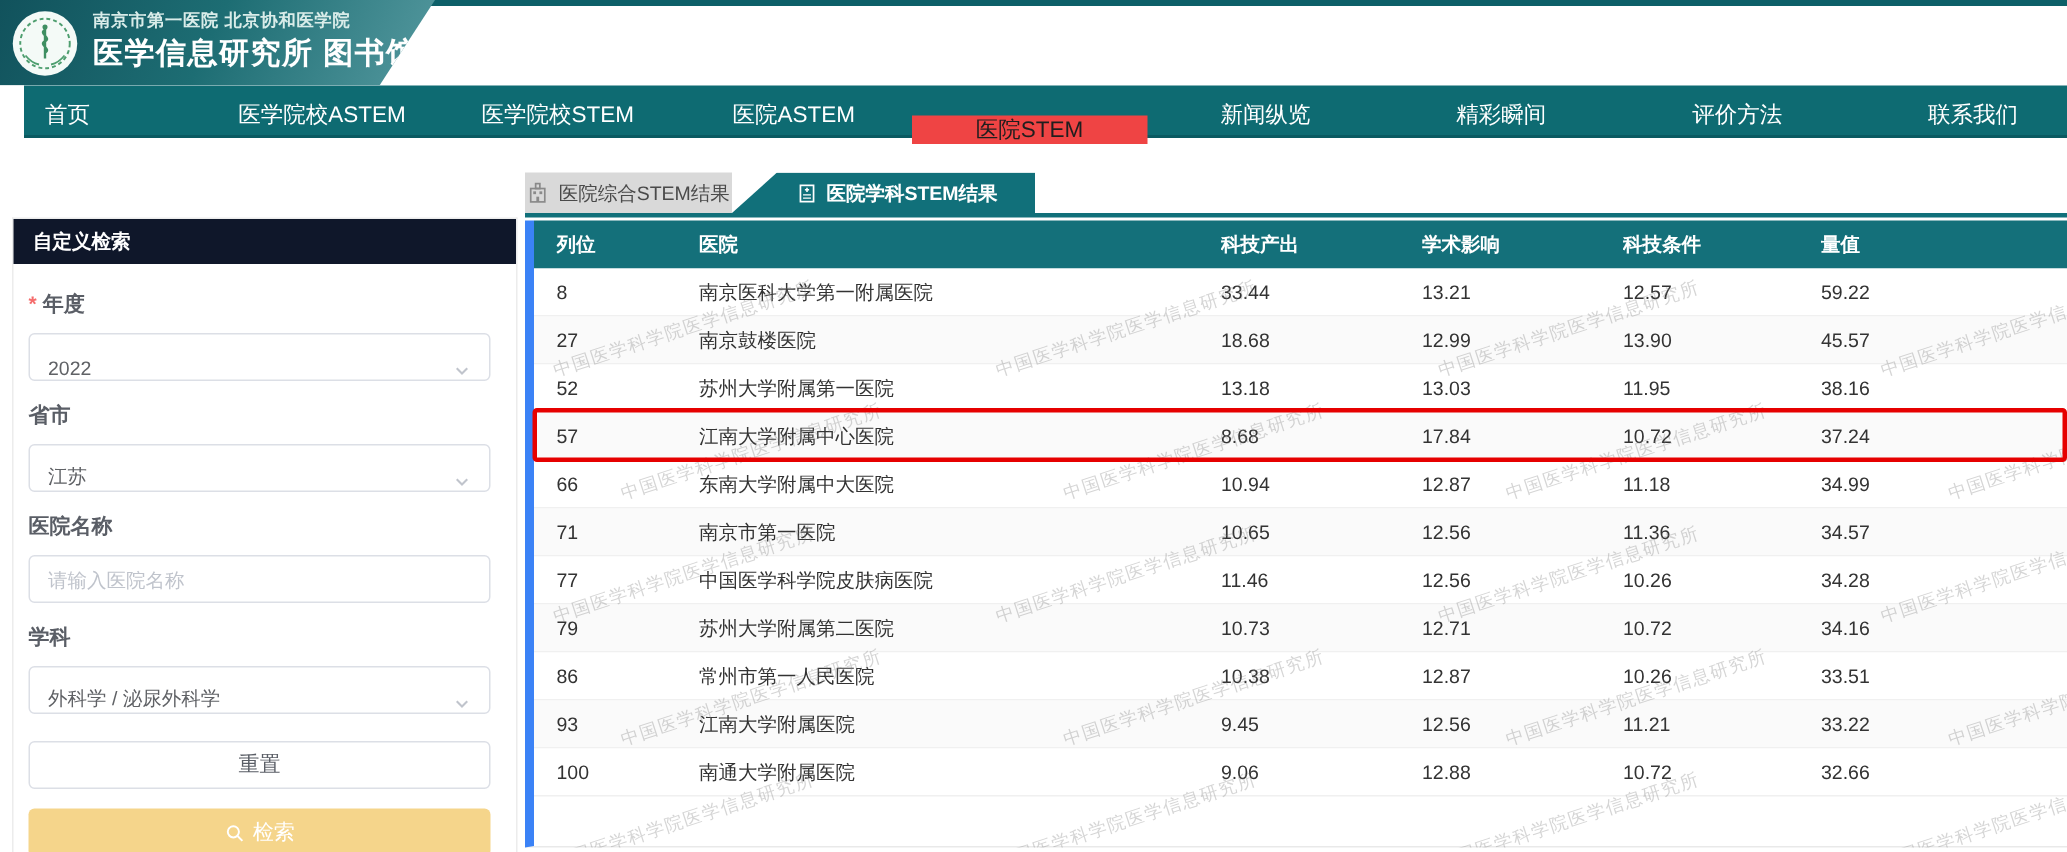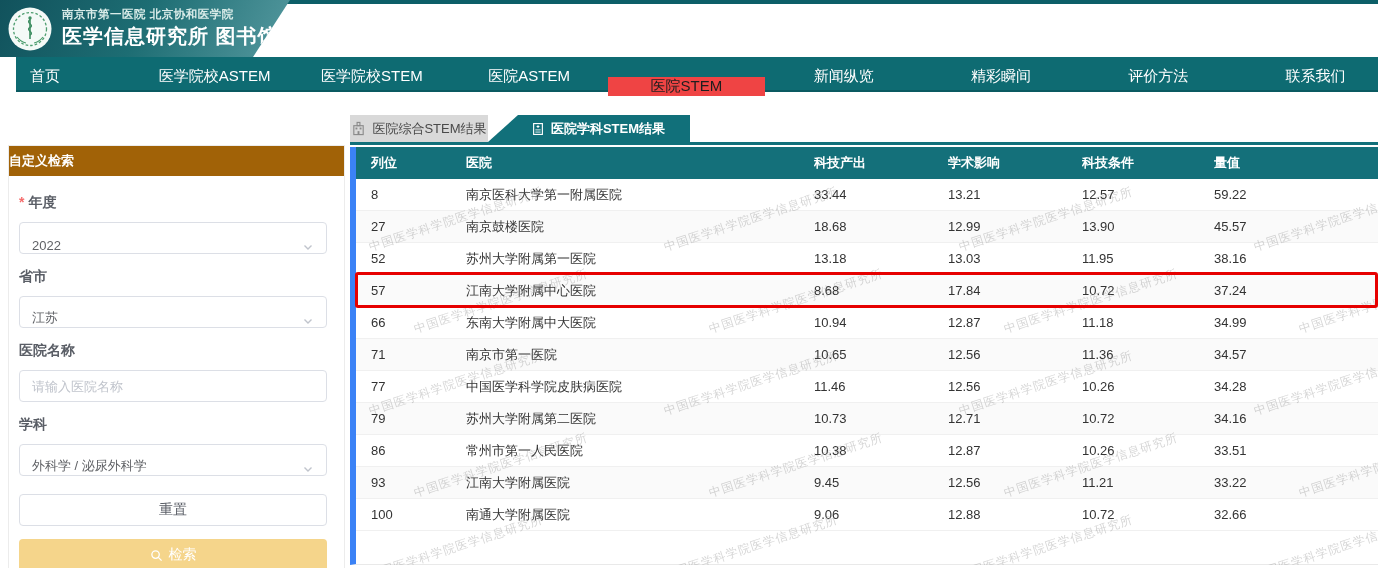--- a/index.html
+++ b/index.html
@@ -23,22 +23,22 @@
     background:#0e6b72; display:grid; grid-template-columns:120px repeat(8,1fr);
     border-bottom:2px solid #0a5a61; z-index:1; }
   .nav-item { display:flex; align-items:center; justify-content:center;
     color:#fff; font-size:15px; cursor:pointer; white-space:nowrap; }
   .nav-item:first-child { justify-content:flex-start; padding-left:14px; }
   .nav-item.active { background:#ef4444; color:#1e1e1e;margin-top:20px; }
 
   
   .sidebar { position:absolute; left:8px; top:145px; width:337px; height:423px;
     background:#fff; border:1px solid #ececec; border-bottom:none; }
-  .sb-header { height:30px; line-height:30px; background:#a16207; color:#fff;
-    font-size:13px; font-weight:bold; padding-left:0; }
+  .sb-header { height:30px; line-height:30px; background:#0f172a; color:#fff;
+    font-size:13px; font-weight:bold; padding-left:13px; }
   .sb-body { padding:12px 17px 0 10px; }
   .sb-label { margin:14px 0 10px 0; font-size:14px; font-weight:bold; color:#5a5e66; }
   .sb-label:first-child { margin-top:6px; }
   .req { color:#f56c6c; margin-right:4px; font-weight:bold; }
   .control { height:32px; border:1px solid #dcdfe6; border-radius:4px; background:#fff;
     display:flex; align-items:flex-end; justify-content:space-between;
     padding:0 12px; font-size:13px; color:#5f6artifact3; color:#5f6368; cursor:pointer; }
   .control .val { color:#606266; }
   .text-input { width:100%; height:32px; border:1px solid #dcdfe6; border-radius:4px;
     padding:0 12px; font-size:13px; color:#606266; outline:none;

